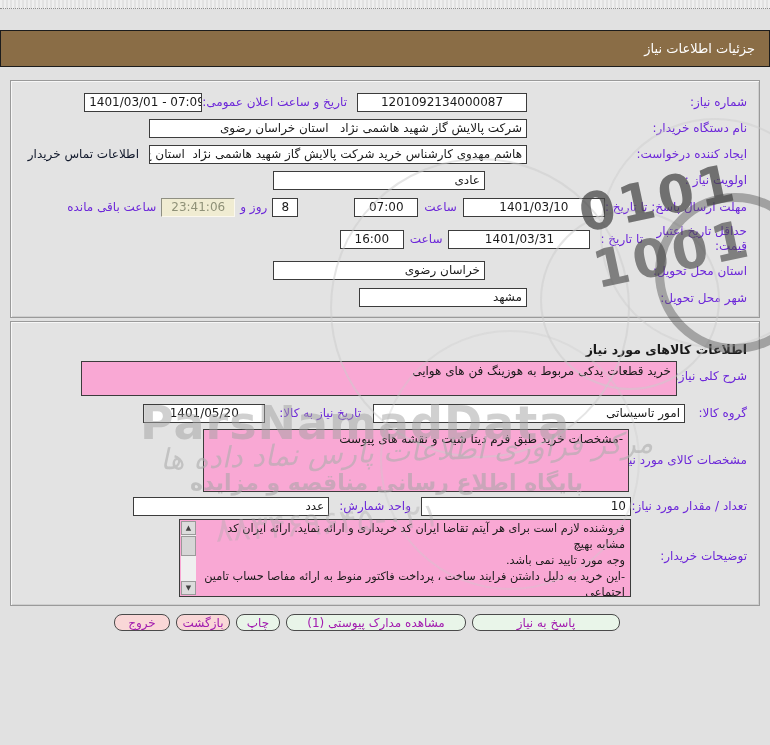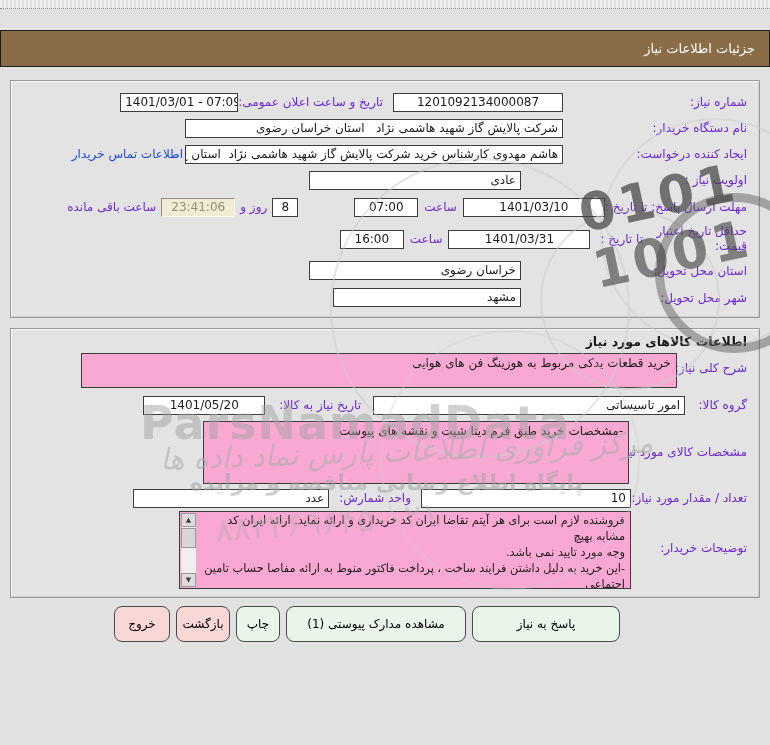--- a/index.html
+++ b/index.html
@@ -19,32 +19,32 @@
     margin:21px 0 0; height:37px; background:#8a6d46;
     border:1px solid #1c1c1c; color:#ffffff;
     display:flex; align-items:center; padding:0 14px; font-size:13px;
   }
   .panel {
     margin:13px 10px 0; background:#e3e3e3;
     border:1px solid #9a9a9a;
     box-shadow:inset 1px 1px 0 #f7f7f7, inset -1px -1px 0 #cfcfcf;
     padding:8px 0 6px; position:relative; z-index:2;
   }
-  .panel.p2 { margin-top:10px; padding-top:3px; }
+  .panel.p2 { margin-top:3px; padding-top:18px; }
   .row { display:flex; align-items:center; min-height:26px; padding-left:6px; }
   .lbl { padding-right:12px; color:#6d28d9; white-space:nowrap; }
-  .lcol { width:196px;padding-left:30px; }
+  .lcol { width:232px;padding-left:30px; }
   .box {
     background:#fff; border:1px solid #3c3c3c; height:19px; line-height:17px;
     padding:0 4px; overflow:hidden; white-space:nowrap;
   }
   .center { text-align:center; }
   .ltr { direction:ltr; unicode-bidi:bidi-override; }
   .pre { white-space:pre; }
-  .link { color:#1d4ed8; cursor:pointer; margin-right:2px; white-space:nowrap; }
+  .link { color:#0f172a; cursor:pointer; margin-right:10px; white-space:nowrap; }
   .cd {
     background:#f0ecd2; color:#8f9178; text-align:center;
     border:1px solid; border-color:#8f8f82 #fbf8ee #fbf8ee #8f8f82;
   }
   .area {
     background:#f9a8d4; border:1px solid #3c3c3c; padding:1px 5px; overflow:hidden;
     line-height:16px;
   }
   .hdr2 { font-weight:bold; padding:2px 12px 4px; font-size:12.5px; }
   .vtop { align-items:flex-start; }
@@ -53,23 +53,23 @@
   .sb-btn {
     height:14px; background:#dcdcdc; border:1px solid #9a9a9a;
     display:flex; align-items:center; justify-content:center;
     font-size:7px; color:#444;
   }
   .sb-down { position:absolute; bottom:0; left:0; right:0; }
   .sb-thumb { height:20px; margin-top:1px; background:#d6d6d6; border:1px solid #9a9a9a; }
   .notes-text { white-space:pre-line; font-size:11.3px; line-height:16px; text-align:right; }
   .btnrow { display:flex; margin:8px 150px 0 0; gap:6px; position:relative; z-index:2; }
   .btn {
-    height:36px; border:1px solid #4a4a4a; border-radius:8px;
+    height:17px; border:1px solid #4a4a4a; border-radius:8px;
     display:flex; align-items:center; justify-content:center;
-    font-size:12px; color:#000000; cursor:pointer; padding:0 6px;
+    font-size:12px; color:#a21caf; cursor:pointer; padding:0 6px;
   }
   .mint { background:#e9f5e9; }
   .pink { background:#f9d7d7; }
   
   .wm { position:absolute; inset:0; pointer-events:none; z-index:10; overflow:hidden; }
   .wm div { position:absolute; white-space:nowrap; }
   .wm-brand { left:140px; top:396px; font-size:46px; font-weight:bold; color:#a2a2a2; opacity:.5; direction:ltr; letter-spacing:1px; }
   .wm-fa1 { left:160px; top:434px; font-size:29px; font-style:italic; color:#adadad; opacity:.6; transform:rotate(-2deg); }
   .wm-fa2 { left:190px; top:470px; font-size:22px; font-weight:bold; color:#a5a5a5; opacity:.55; }
   .wm-phone { left:215px; top:503px; font-size:33px; color:#ababab; opacity:.38; transform:rotate(-4deg); direction:ltr; }
@@ -135,21 +135,21 @@
     <span class="box center ltr" style="width:64px">16:00</span>
   </div>
 
   <div class="row" style="min-height:27px">
     <span class="lbl lcol">استان محل تحویل:</span>
     <span class="box" style="width:212px;margin-right:42px">خراسان رضوی</span>
   </div>
 
   <div class="row" style="min-height:27px">
     <span class="lbl lcol">شهر محل تحویل:</span>
-    <span class="box" style="width:188px;margin-right:42px">مشهد</span>
+    <span class="box" style="width:168px;">مشهد</span>
   </div>
 </div>
 
 <div class="panel p2">
 
   <div class="hdr2">اطلاعات کالاهای مورد نیاز</div>
 
   <div class="row vtop" style="min-height:38px">
     <span class="lbl" style="width:82px;padding-top:8px">شرح کلی نیاز:</span>
     <span class="area" style="width:596px;height:35px">خرید قطعات یدکی مربوط به هوزینگ فن های هوایی</span>

